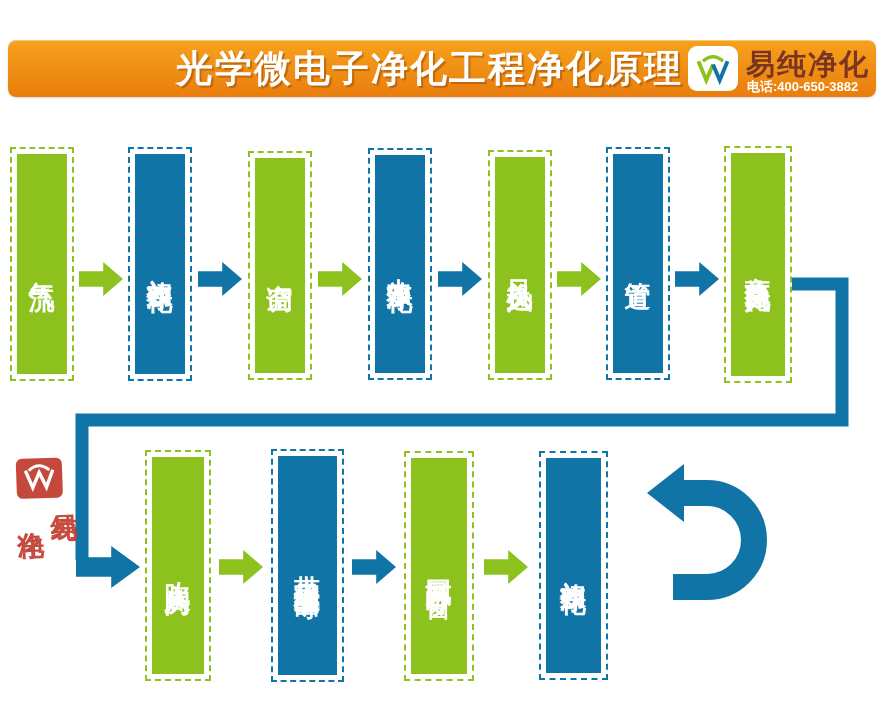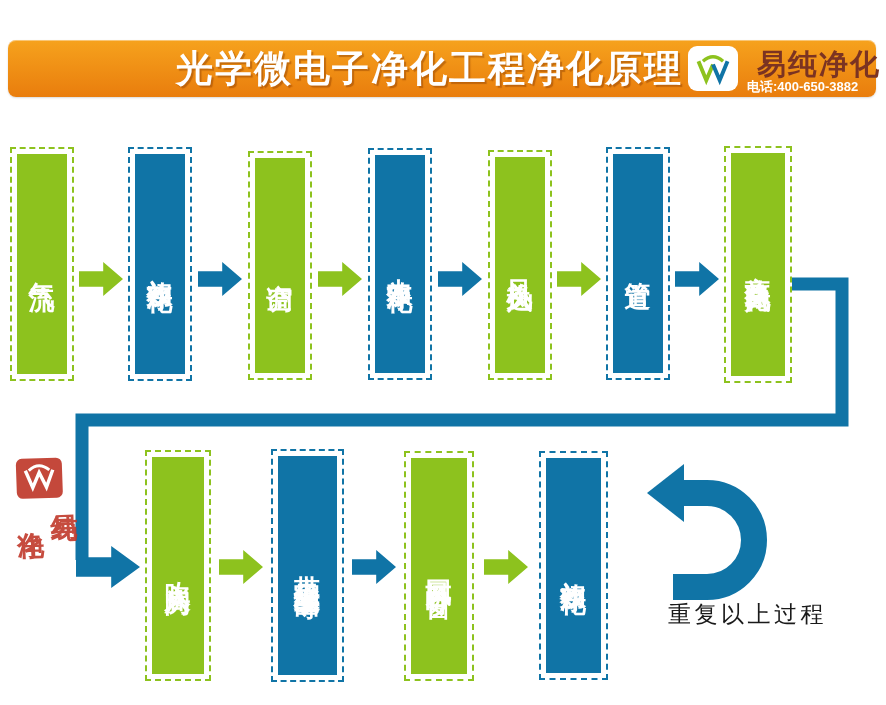--- a/index.html
+++ b/index.html
@@ -14,21 +14,21 @@
   
   .header{ position:absolute; left:8px; top:40px; width:868px; height:57px; border-radius:8px;
     background:linear-gradient(180deg,var(--orange-top),var(--orange-bottom));
     box-shadow:inset 0 1px 0 rgba(255,255,255,.4), 0 1px 2px rgba(0,0,0,.15); }
   .title{ position:absolute; left:168px; top:50%; transform:translateY(-50%);
     font-size:37px; font-weight:bold; color:#fff; letter-spacing:2px; white-space:nowrap;
     text-shadow:2px 2px 1px rgba(140,60,0,.45); }
   .logo-box{ position:absolute; left:680px; top:6px; width:50px; height:45px; background:#fff;
     border-radius:9px; display:flex; align-items:center; justify-content:center; }
   .brand{ position:absolute; left:738px; top:5px; font-size:29px; font-weight:bold;
-    color:var(--brand); letter-spacing:2px; white-space:nowrap;margin-left:11px; }
+    color:var(--brand); letter-spacing:2px; white-space:nowrap; }
   .phone{ position:absolute; left:739px; top:38px; font-size:13px; font-weight:bold; color:#fff; white-space:nowrap;text-align:right; }
 
   
   .fbox{ position:absolute; border:2px dashed; padding:5px; background:#fff; }
   .fbox .fill{ width:100%; height:100%; display:flex; align-items:center; justify-content:center; }
   .fbox .label{ writing-mode:vertical-rl; text-orientation:upright; color:#fff;
     font-size:26px; font-weight:bold; letter-spacing:3px; line-height:1; }
   .fbox.c-green{ border-color:var(--green); }  .fbox.c-green .fill{ background:var(--green); }
   .fbox.c-blue{ border-color:var(--blue); }    .fbox.c-blue .fill{ background:var(--blue); }
 
@@ -144,21 +144,20 @@
   </div>
 
   <div class="arrow c-green" style="left:219px;top:550px;width:44px;height:34px;"></div>
   <div class="arrow c-blue" style="left:352px;top:550px;width:44px;height:34px;"></div>
   <div class="arrow c-green" style="left:484px;top:550px;width:44px;height:34px;"></div>
 
   <svg class="uturn" width="132" height="150">
     <path d="M 37 35 H 62 A 47 47 0 1 1 62 129 H 28"></path>
     <polygon points="39,6 39,64 2,35"></polygon>
   </svg>
-  <div class="repeat-note">重复以上过程</div>
 
   <div class="stamp">
     <div class="seal">
       <svg viewBox="0 0 32 28" width="38" height="32">
         <path d="M4 7 L10 22 L16 9 L22 22 L28 7" fill="none" stroke="#ffffff" stroke-width="3"></path>
         <path d="M7 7 Q16 -1 25 7" fill="none" stroke="#ffffff" stroke-width="2.5"></path>
       </svg>
     </div>
     <div class="stamp-col right">易纯</div>
     <div class="stamp-col left">净化</div>

